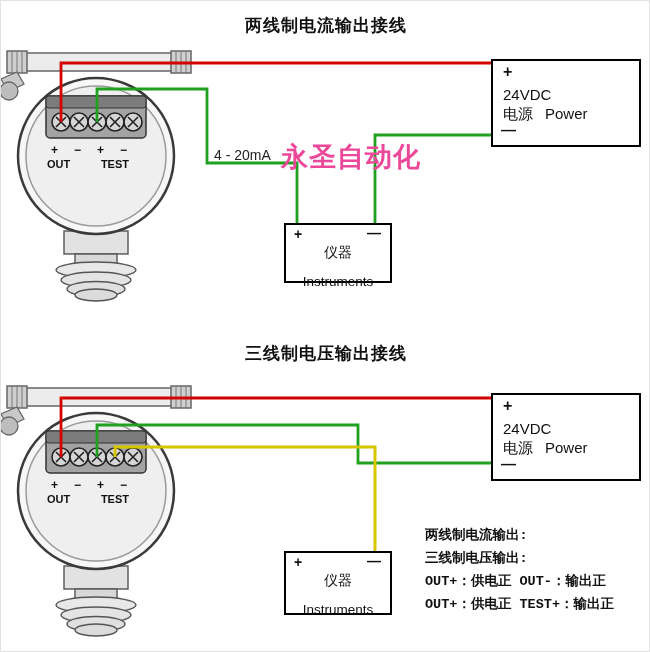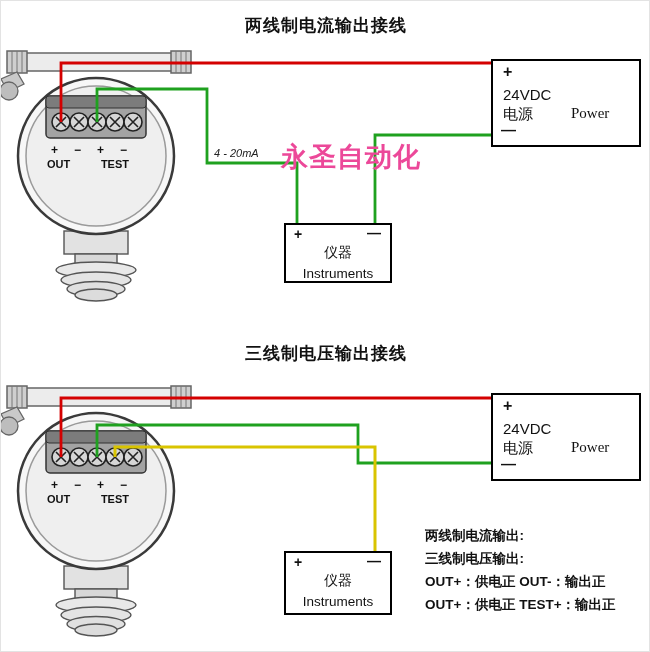--- a/index.html
+++ b/index.html
@@ -6,44 +6,44 @@
   #canvas{
     position:relative;width:650px;height:652px;background:#ffffff;overflow:hidden;
     font-family:"Liberation Sans","DejaVu Sans",sans-serif;color:#111;
     border:1px solid #e3e3e3;box-sizing:border-box;
   }
   #wiring-svg{position:absolute;left:0;top:0;z-index:1;}
   .title{position:absolute;left:0;width:650px;text-align:center;
          font-size:17px;font-weight:bold;z-index:2;letter-spacing:1px;}
   .watermark{position:absolute;left:280px;top:138px;font-size:27px;font-weight:600;
          color:#ec4899;z-index:3;letter-spacing:1px;}
-  .signal-label{position:absolute;left:213px;top:146px;font-size:11px;color:#222;z-index:3;font-style:italic;}
+  .signal-label{position:absolute;left:213px;top:146px;font-size:14px;color:#222;z-index:3;}
   
   .pbox{position:absolute;left:490px;width:150px;height:88px;border:2px solid #000;
         background:#fff;box-sizing:border-box;font-size:15px;z-index:2;}
   .pbox .plus{position:absolute;left:10px;top:2px;font-size:16px;font-weight:bold;}
   .pbox .volt{position:absolute;left:10px;top:25px;}
   .pbox .row{position:absolute;left:10px;top:44px;display:flex;}
-  .pbox .en{margin-left:38px;font-family:Liberation Serif, serif;}
+  .pbox .en{margin-left:12px;}
   .pbox .minus{position:absolute;left:8px;top:60px;font-size:15px;font-weight:bold;}
   
   .ibox{position:absolute;left:283px;width:108px;border:2px solid #000;background:#fff;
         box-sizing:border-box;font-size:14px;text-align:center;z-index:2;}
   .ibox .plus{position:absolute;left:8px;top:1px;font-weight:bold;}
   .ibox .minus{position:absolute;right:9px;top:0px;font-weight:bold;}
   .ibox .cn{margin-top:19px;}
-  .ibox .en{font-size:13.5px;margin-top:4px;}
+  .ibox .en{font-size:13.5px;margin-top:12px;}
   
   .t-signs{position:absolute;left:50px;width:76px;display:flex;justify-content:space-between;
            font-size:12px;font-weight:bold;z-index:2;}
   .t-names{position:absolute;left:46px;width:82px;display:flex;justify-content:space-between;
            font-size:11px;font-weight:bold;z-index:2;gap:12px;}
   
   .notes{position:absolute;left:424px;top:523px;font-size:13.5px;font-weight:bold;
-         line-height:23px;z-index:2;white-space:nowrap;}
+         line-height:23px;z-index:2;white-space:nowrap;font-family:Liberation Mono, monospace;}
 </style>
 </head>
 <body>
 
 <div id="canvas">
 
   <svg id="wiring-svg" width="650" height="652" viewBox="0 0 650 652">
     <defs>
       <g id="transmitter">
 

